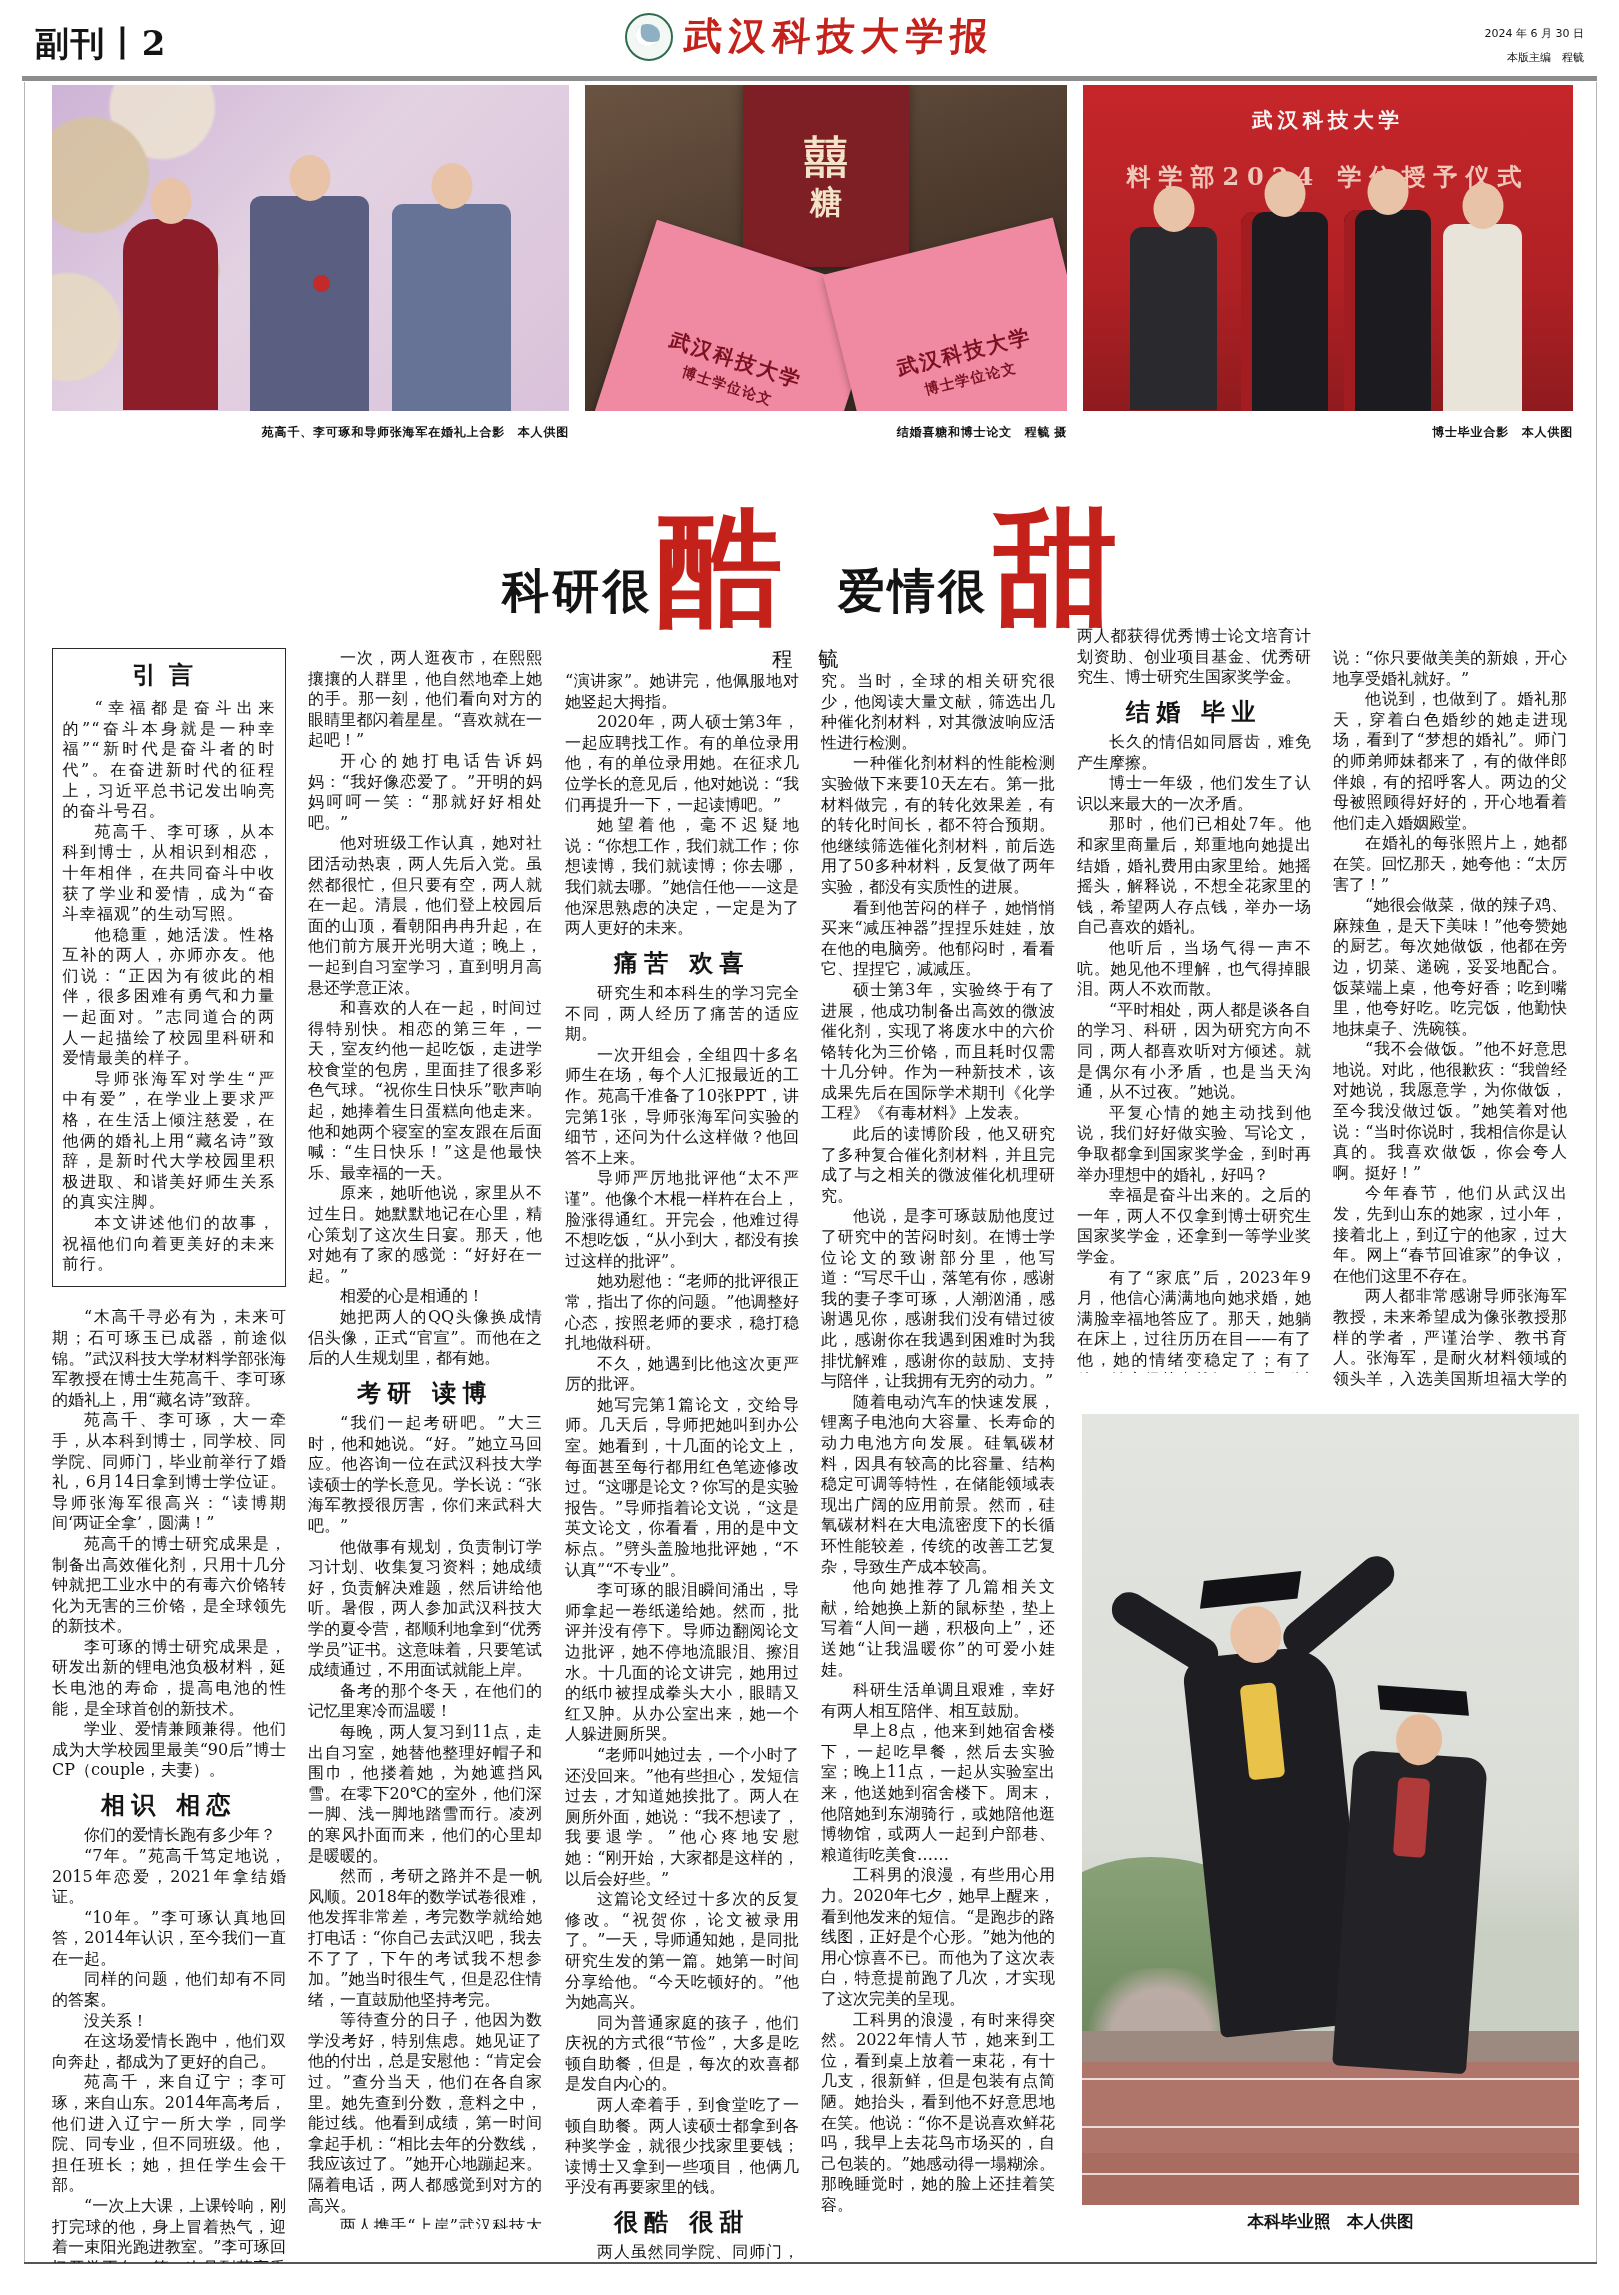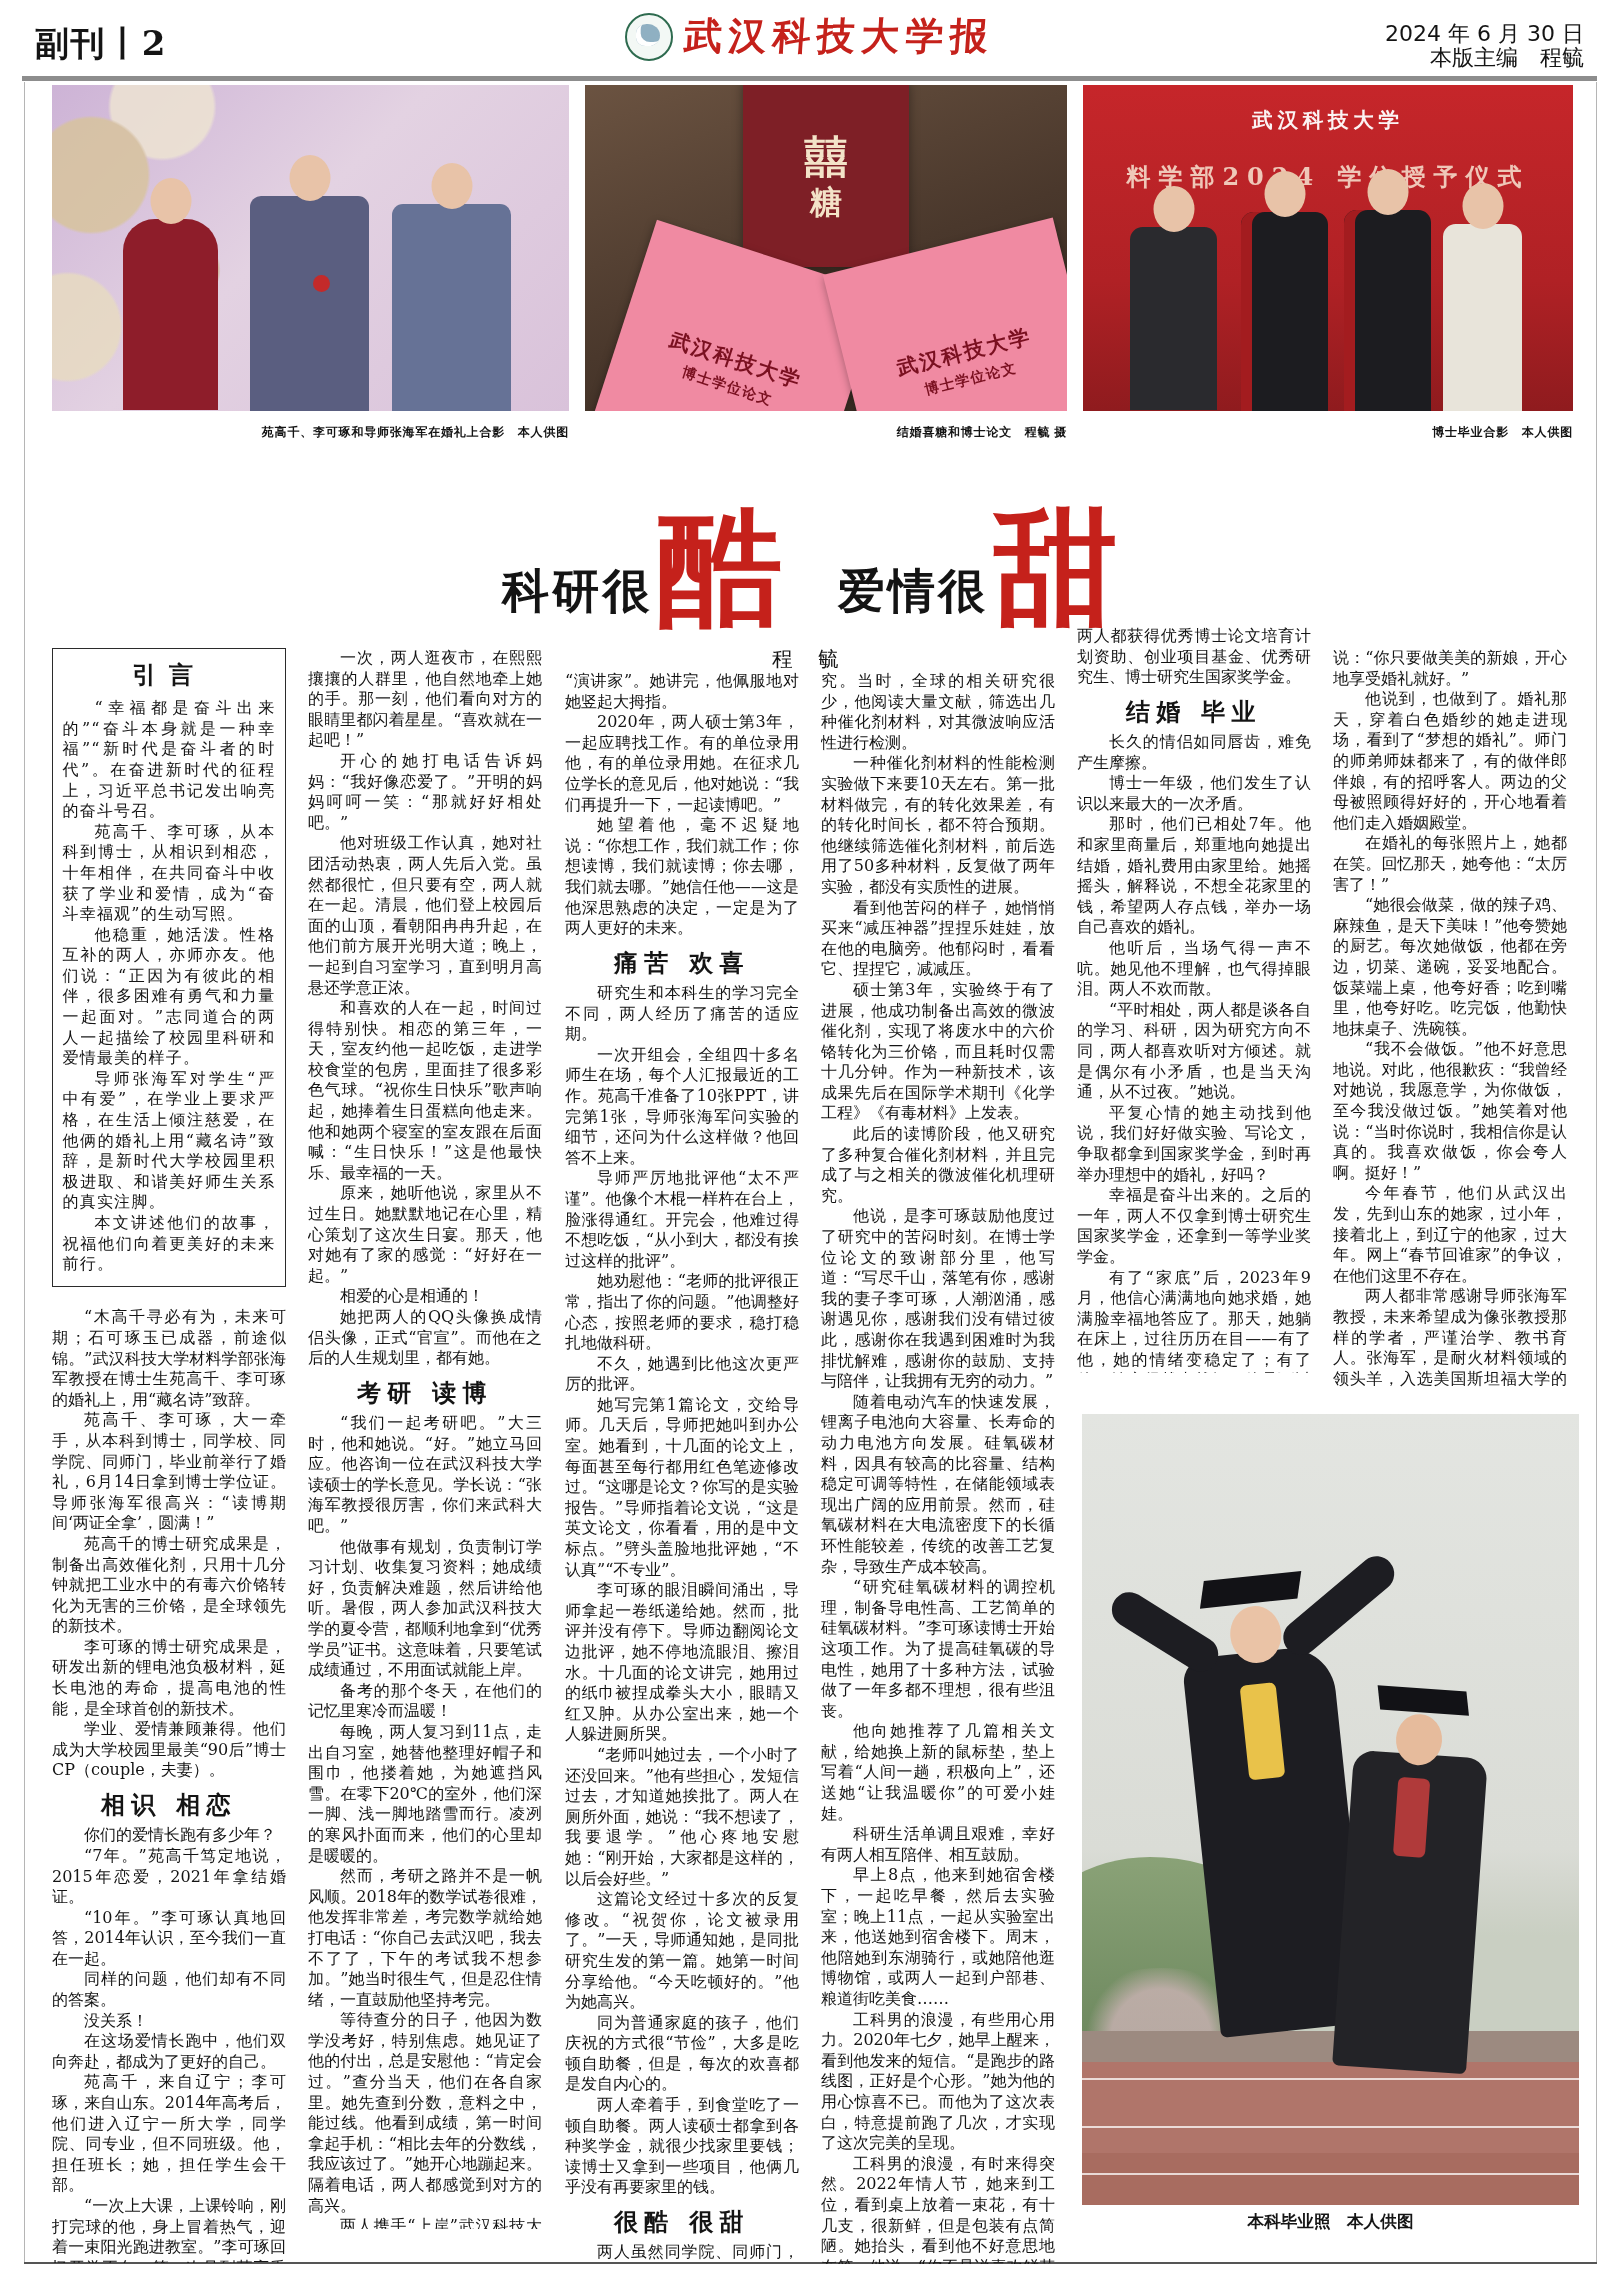--- a/index.html
+++ b/index.html
@@ -8,21 +8,21 @@
     font-family:"DejaVu Serif","Liberation Serif",serif;color:#141414;
     overflow:hidden;
   }
   
   .hdr-section{position:absolute;left:35px;top:20.6px;font-size:34px;font-weight:bold;letter-spacing:1.6px;}
   .masthead{position:absolute;left:0;top:11px;width:1619px;text-align:center;}
   .masthead-inner{display:inline-flex;align-items:center;gap:11px;}
   .emblem{width:44px;height:44px;border-radius:50%;border:2.4px solid #2e6b4f;background:#f3f8f5;position:relative;display:inline-block;}
   .emblem::after{content:"";position:absolute;left:8.7px;top:9.5px;width:24px;height:22px;border-radius:50% 60% 55% 45%;background:#8fb0c2;box-shadow:inset 4.7px -4px 0 #ffffff;}
   .masthead-name{font-size:38px;font-weight:bold;color:#c5211b;letter-spacing:6.3px;transform:skewX(-4deg);}
-  .hdr-right{position:absolute;right:35px;top:22px;text-align:right;font-size:22px;line-height:24px;font-family:"DejaVu Sans","Liberation Sans",sans-serif;}
+  .hdr-right{position:absolute;right:35px;top:22px;text-align:right;font-size:11px;line-height:24px;font-family:"DejaVu Sans","Liberation Sans",sans-serif;}
   .hdr-rule{position:absolute;left:22px;top:76px;width:1575px;height:4.7px;background:#8d8d8d;}
   .frame-left{position:absolute;left:24px;top:82px;width:0.8px;height:2182px;background:#b5b5b5;}
   .frame-right{position:absolute;left:1596px;top:82px;width:0.8px;height:2182px;background:#b5b5b5;}
   .frame-bottom{position:absolute;left:24px;top:2262px;width:1573px;height:1.6px;background:#555;}
   
   .photo{position:absolute;top:85px;height:326px;overflow:hidden;}
   .caption{position:absolute;top:424px;font-size:12px;font-weight:bold;text-align:right;letter-spacing:0.8px;font-family:Liberation Serif, serif;}
   .cap-main{position:absolute;top:2211px;left:1082px;width:497px;font-size:16.6px;font-weight:bold;text-align:center;}
   
   .ph1{left:52px;width:517px;background:linear-gradient(135deg,#cdb3d6 0%,#e3d2e2 45%,#d9c2da 100%);}
@@ -243,21 +243,20 @@
   </div>
 <div class="col c4">
     <div>
       <p class="para cont">究。当时，全球的相关研究很少，他阅读大量文献，筛选出几种催化剂材料，对其微波响应活性进行检测。</p>
       <p class="para">一种催化剂材料的性能检测实验做下来要10天左右。第一批材料做完，有的转化效果差，有的转化时间长，都不符合预期。他继续筛选催化剂材料，前后选用了50多种材料，反复做了两年实验，都没有实质性的进展。</p>
       <p class="para">看到他苦闷的样子，她悄悄买来“减压神器”捏捏乐娃娃，放在他的电脑旁。他郁闷时，看看它、捏捏它，减减压。</p>
       <p class="para">硕士第3年，实验终于有了进展，他成功制备出高效的微波催化剂，实现了将废水中的六价铬转化为三价铬，而且耗时仅需十几分钟。作为一种新技术，该成果先后在国际学术期刊《化学工程》《有毒材料》上发表。</p>
       <p class="para">此后的读博阶段，他又研究了多种复合催化剂材料，并且完成了与之相关的微波催化机理研究。</p>
       <p class="para">他说，是李可琢鼓励他度过了研究中的苦闷时刻。在博士学位论文的致谢部分里，他写道：“写尽千山，落笔有你，感谢我的妻子李可琢，人潮汹涌，感谢遇见你，感谢我们没有错过彼此，感谢你在我遇到困难时为我排忧解难，感谢你的鼓励、支持与陪伴，让我拥有无穷的动力。”</p>
       <p class="para">随着电动汽车的快速发展，锂离子电池向大容量、长寿命的动力电池方向发展。硅氧碳材料，因具有较高的比容量、结构稳定可调等特性，在储能领域表现出广阔的应用前景。然而，硅氧碳材料在大电流密度下的长循环性能较差，传统的改善工艺复杂，导致生产成本较高。</p>
-      <p class="para">“研究硅氧碳材料的调控机理，制备导电性高、工艺简单的硅氧碳材料。”李可琢读博士开始这项工作。为了提高硅氧碳的导电性，她用了十多种方法，试验做了一年多都不理想，很有些沮丧。</p>
       <p class="para">他向她推荐了几篇相关文献，给她换上新的鼠标垫，垫上写着“人间一趟，积极向上”，还送她“让我温暖你”的可爱小娃娃。</p>
       <p class="para">科研生活单调且艰难，幸好有两人相互陪伴、相互鼓励。</p>
       <p class="para">早上8点，他来到她宿舍楼下，一起吃早餐，然后去实验室；晚上11点，一起从实验室出来，他送她到宿舍楼下。周末，他陪她到东湖骑行，或她陪他逛博物馆，或两人一起到户部巷、粮道街吃美食……</p>
       <p class="para">工科男的浪漫，有些用心用力。2020年七夕，她早上醒来，看到他发来的短信。“是跑步的路线图，正好是个心形。”她为他的用心惊喜不已。而他为了这次表白，特意提前跑了几次，才实现了这次完美的呈现。</p>
       <p class="para">工科男的浪漫，有时来得突然。2022年情人节，她来到工位，看到桌上放着一束花，有十几支，很新鲜，但是包装有点简陋。她抬头，看到他不好意思地在笑。他说：“你不是说喜欢鲜花吗，我早上去花鸟市场买的，自己包装的。”她感动得一塌糊涂。那晚睡觉时，她的脸上还挂着笑容。</p>
     </div>
   </div>
 <div class="col c5">
     <div>
       <p class="para cont">两人都获得优秀博士论文培育计划资助、创业项目基金、优秀研究生、博士研究生国家奖学金。</p>

